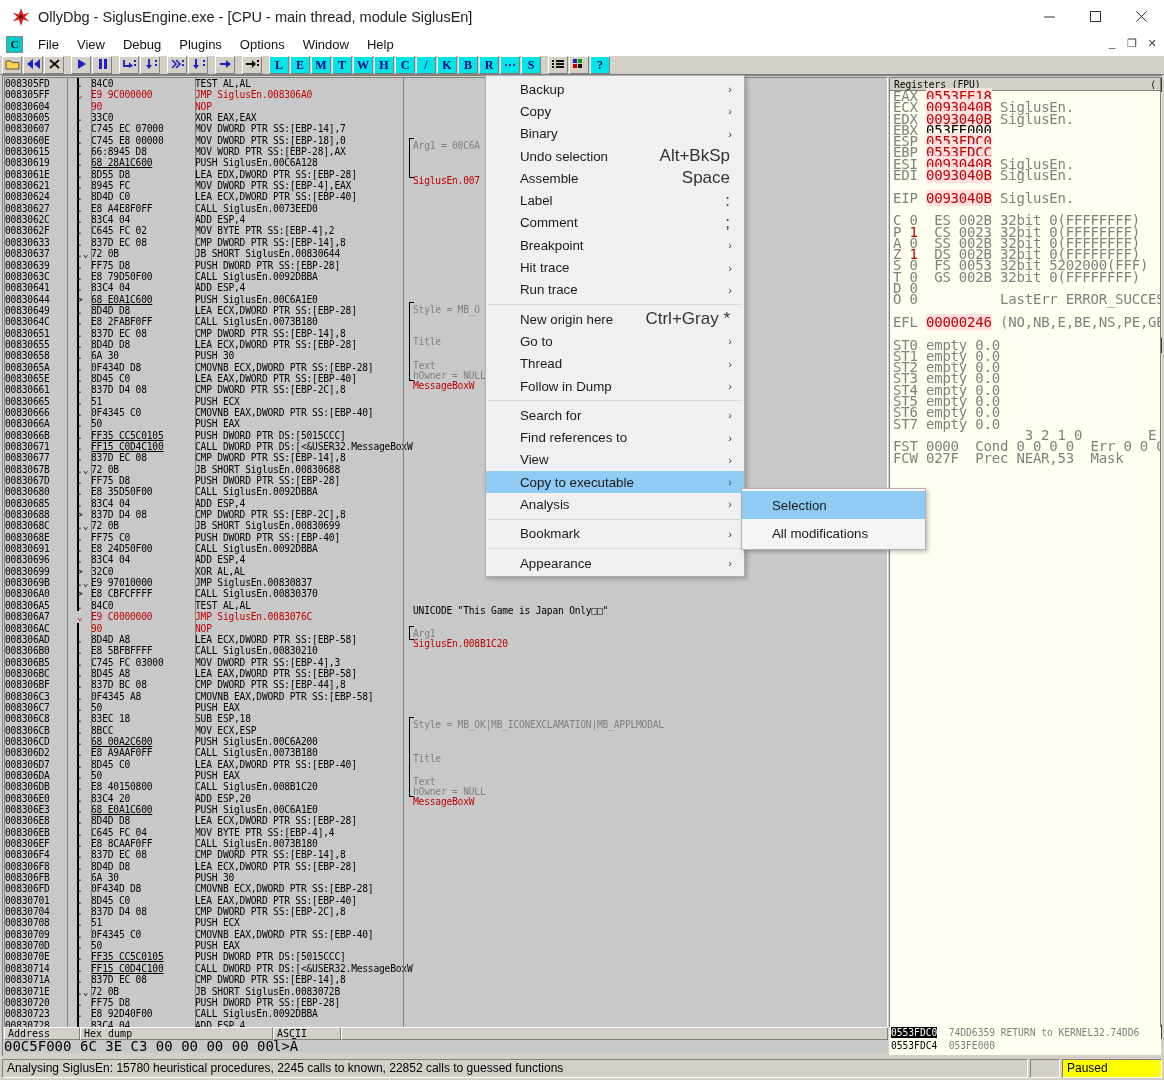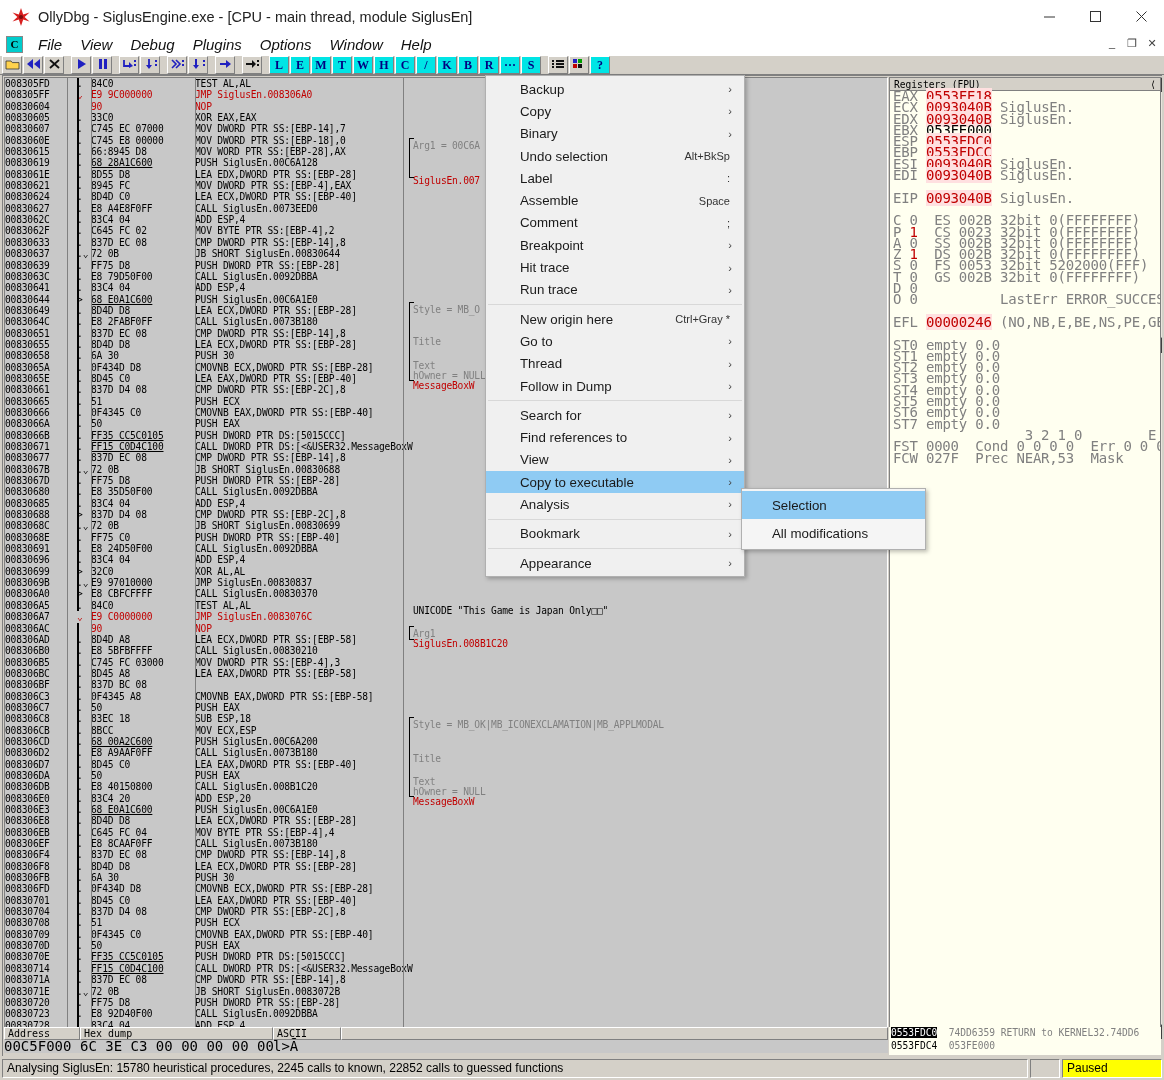--- a/index.html
+++ b/index.html
@@ -40,21 +40,21 @@
     position:relative;
   }
   #mdi-icon {
     width:17px; height:17px; background:#00cccc; color:#000;
     font-size:11px; font-weight:bold; display:flex;
     align-items:center; justify-content:center;
     border:1px solid #888; margin-right:6px;
     font-family:"Liberation Serif", serif;
   }
   .menu-item {
-    font-size:15px; color:#111; padding:1px 9px; white-space:nowrap;font-style:italic;
+    font-size:13px; color:#111; padding:1px 9px; white-space:nowrap;
   }
   .mdi-btns { position:absolute; right:2px; top:1px; display:flex; }
   .mdi-btn {
     width:20px; height:18px; display:flex; align-items:center; justify-content:center;
     font-size:11px; color:#444;
   }
 
   
   #toolbar {
     height:20px; background:#d4d0c8;
@@ -235,21 +235,21 @@
     padding:2px 0;
     z-index:50;
   }
   .mi {
     height:22.3px; display:flex; align-items:center;
     font-size:13.3px; color:#1a1a1a; padding-left:34px; 
     position:relative; white-space:nowrap;
   }
   .mi.sel { background:#8fcbf3; }
   .mi .accel {
-    position:absolute; right:24px; color:#333; font-size:11px;
+    position:absolute; right:24px; color:#333; font-size:17px;
   }
   .mi .accel.noarrow { right:14px; }
   .mi .arrow {
     position:absolute; right:12px; font-size:11px; color:#444;
   }
   .msep { height:1px; background:#d8d8d8; margin:3px 2px 3px 2px; }
 
   #submenu {
     position:absolute; left:741px; top:488px; width:185px;
     background:#f5f5f5; border:1px solid #b0b0b0;
@@ -506,21 +506,21 @@
           <div class="drow"><span class="c-addr">00830699</span><span class="c-bar"></span><span class="c-mark">&gt;</span><span class="c-hex">32C0</span><span class="c-mn">XOR AL,AL</span></div>
           <div class="drow"><span class="c-addr">0083069B</span><span class="c-bar"></span><span class="c-mark">.⌄</span><span class="c-hex">E9 97010000</span><span class="c-mn">JMP SiglusEn.00830837</span></div>
           <div class="drow"><span class="c-addr">008306A0</span><span class="c-bar"></span><span class="c-mark">&gt;</span><span class="c-hex">E8 CBFCFFFF</span><span class="c-mn">CALL SiglusEn.00830370</span></div>
           <div class="drow"><span class="c-addr">008306A5</span><span class="c-bar"></span><span class="c-mark">.</span><span class="c-hex">84C0</span><span class="c-mn">TEST AL,AL</span></div>
           <div class="drow"><span class="c-addr">008306A7</span><span class="c-bar"></span><span class="c-mark red">⌄</span><span class="c-hex red">E9 C0000000</span><span class="c-mn red">JMP SiglusEn.0083076C</span></div>
           <div class="drow"><span class="c-addr">008306AC</span><span class="c-bar"></span><span class="c-mark red"></span><span class="c-hex red">90</span><span class="c-mn red">NOP</span></div>
           <div class="drow"><span class="c-addr">008306AD</span><span class="c-bar"></span><span class="c-mark">.</span><span class="c-hex">8D4D A8</span><span class="c-mn">LEA ECX,DWORD PTR SS:[EBP-58]</span></div>
           <div class="drow"><span class="c-addr">008306B0</span><span class="c-bar"></span><span class="c-mark">.</span><span class="c-hex">E8 5BFBFFFF</span><span class="c-mn">CALL SiglusEn.00830210</span></div>
           <div class="drow"><span class="c-addr">008306B5</span><span class="c-bar"></span><span class="c-mark">.</span><span class="c-hex">C745 FC 03000</span><span class="c-mn">MOV DWORD PTR SS:[EBP-4],3</span></div>
           <div class="drow"><span class="c-addr">008306BC</span><span class="c-bar"></span><span class="c-mark">.</span><span class="c-hex">8D45 A8</span><span class="c-mn">LEA EAX,DWORD PTR SS:[EBP-58]</span></div>
-          <div class="drow"><span class="c-addr">008306BF</span><span class="c-bar"></span><span class="c-mark">.</span><span class="c-hex">837D BC 08</span></div>
+          <div class="drow"><span class="c-addr">008306BF</span><span class="c-bar"></span><span class="c-mark">.</span><span class="c-hex">837D BC 08</span><span class="c-mn">CMP DWORD PTR SS:[EBP-44],8</span></div>
           <div class="drow"><span class="c-addr">008306C3</span><span class="c-bar"></span><span class="c-mark">.</span><span class="c-hex">0F4345 A8</span><span class="c-mn">CMOVNB EAX,DWORD PTR SS:[EBP-58]</span></div>
           <div class="drow"><span class="c-addr">008306C7</span><span class="c-bar"></span><span class="c-mark">.</span><span class="c-hex">50</span><span class="c-mn">PUSH EAX</span></div>
           <div class="drow"><span class="c-addr">008306C8</span><span class="c-bar"></span><span class="c-mark">.</span><span class="c-hex">83EC 18</span><span class="c-mn">SUB ESP,18</span></div>
           <div class="drow"><span class="c-addr">008306CB</span><span class="c-bar"></span><span class="c-mark">.</span><span class="c-hex">8BCC</span><span class="c-mn">MOV ECX,ESP</span></div>
           <div class="drow"><span class="c-addr">008306CD</span><span class="c-bar"></span><span class="c-mark">.</span><span class="c-hex ul">68 00A2C600</span><span class="c-mn">PUSH SiglusEn.00C6A200</span></div>
           <div class="drow"><span class="c-addr">008306D2</span><span class="c-bar"></span><span class="c-mark">.</span><span class="c-hex">E8 A9AAF0FF</span><span class="c-mn">CALL SiglusEn.0073B180</span></div>
           <div class="drow"><span class="c-addr">008306D7</span><span class="c-bar"></span><span class="c-mark">.</span><span class="c-hex">8D45 C0</span><span class="c-mn">LEA EAX,DWORD PTR SS:[EBP-40]</span></div>
           <div class="drow"><span class="c-addr">008306DA</span><span class="c-bar"></span><span class="c-mark">.</span><span class="c-hex">50</span><span class="c-mn">PUSH EAX</span></div>
           <div class="drow"><span class="c-addr">008306DB</span><span class="c-bar"></span><span class="c-mark">.</span><span class="c-hex">E8 40150800</span><span class="c-mn">CALL SiglusEn.008B1C20</span></div>
           <div class="drow"><span class="c-addr">008306E0</span><span class="c-bar"></span><span class="c-mark">.</span><span class="c-hex">83C4 20</span><span class="c-mn">ADD ESP,20</span></div>
@@ -665,26 +665,26 @@
     </div>
     <div class="mi">
       <span>Binary</span>
       <span class="arrow">›</span>
     </div>
     <div class="mi">
       <span>Undo selection</span>
       <span class="accel noarrow">Alt+BkSp</span>
     </div>
     <div class="mi">
+      <span>Assemble</span>
+      <span class="accel noarrow">Space</span>
+    </div>
+    <div class="mi">
       <span>Label</span>
       <span class="accel noarrow">:</span>
-    </div>
-    <div class="mi">
-      <span>Assemble</span>
-      <span class="accel noarrow">Space</span>
     </div>
     <div class="mi">
       <span>Comment</span>
       <span class="accel noarrow">;</span>
     </div>
     <div class="mi">
       <span>Breakpoint</span>
       <span class="arrow">›</span>
     </div>
     <div class="mi">

